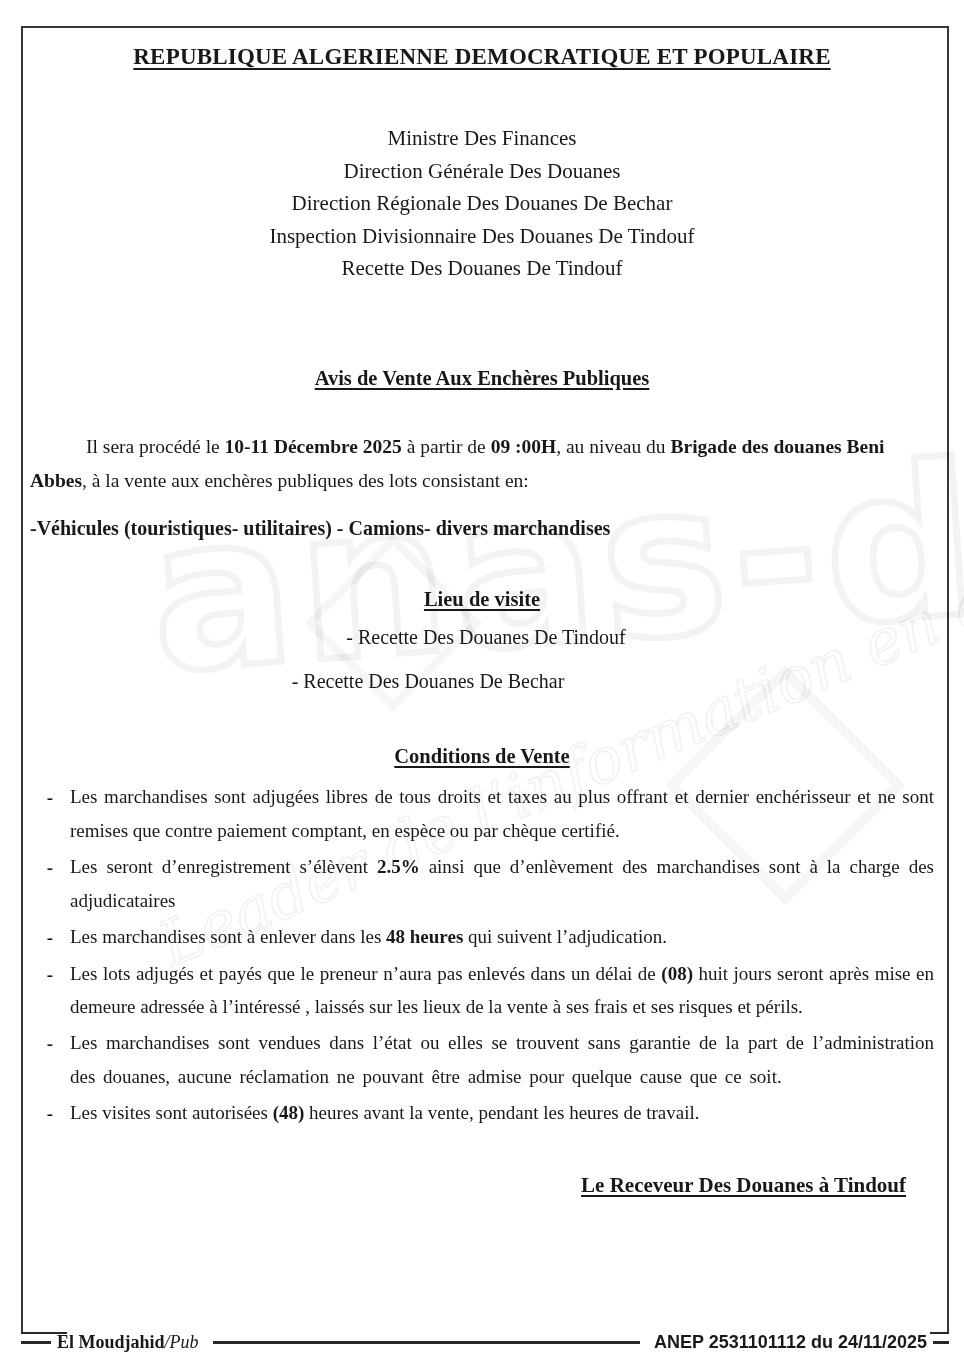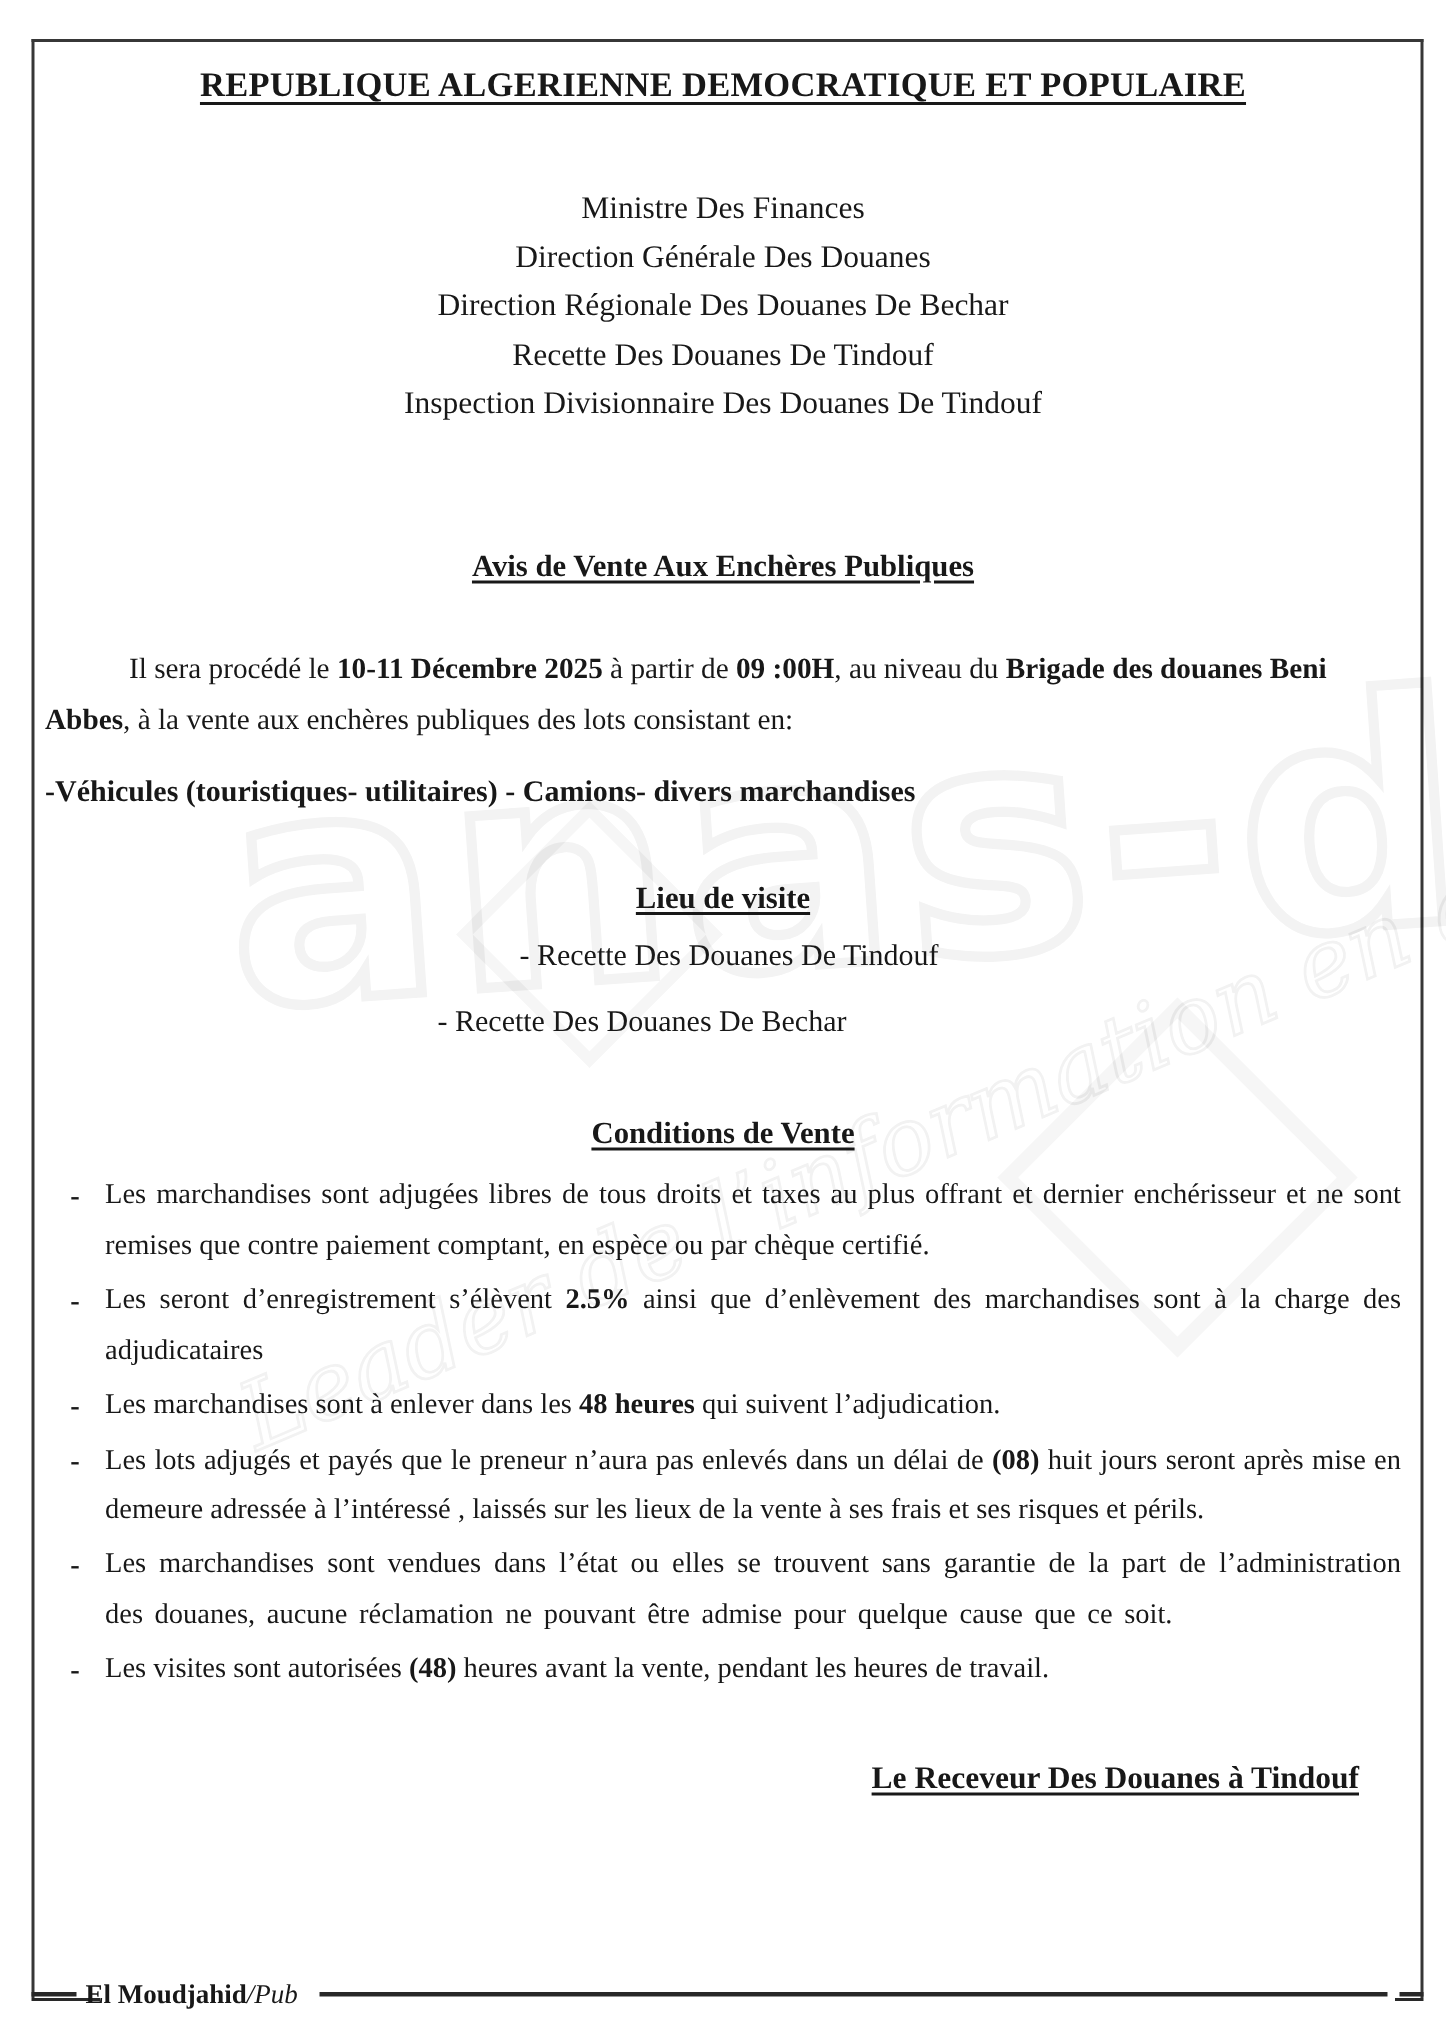--- a/index.html
+++ b/index.html
@@ -191,21 +191,21 @@
     font-size: 21px;
     text-decoration: underline;
     text-underline-offset: 3px;
     text-decoration-thickness: 2px;
   }
   
   .footer {
     position: absolute;
     left: 21px;
     right: 15px;
-    bottom: 20px;
+    bottom: 7px;
     height: 26px;
     display: flex;
     align-items: center;
     z-index: 3;
   }
   .footer-tick {
     width: 30px;
     height: 3px;
     background: #2a2a2a;
   }
@@ -253,22 +253,22 @@
   </div>
 
   <div class="content">
 
     <div class="doc-title">REPUBLIQUE ALGERIENNE DEMOCRATIQUE ET POPULAIRE</div>
 
     <div class="org-block">
       <div>Ministre Des Finances</div>
       <div>Direction Générale Des Douanes</div>
       <div>Direction Régionale Des Douanes De Bechar</div>
+      <div>Inspection Divisionnaire Des Douanes De Tindouf</div>
       <div>Recette Des Douanes De Tindouf</div>
-      <div>Inspection Divisionnaire Des Douanes De Tindouf</div>
     </div>
 
     <div class="section-heading heading-avis">Avis de Vente Aux Enchères Publiques</div>
 
     <p class="intro"><span>Il sera procédé le </span><b>10-11 Décembre 2025</b><span> à partir de </span><b>09 :00H</b><span>, au niveau du </span><b>Brigade des douanes</b><span> </span><b>Beni Abbes</b><span>, à la vente aux enchères publiques des lots consistant en:</span></p>
 
     <div class="lots-line">-Véhicules (touristiques- utilitaires) - Camions- divers marchandises</div>
 
     <div class="section-heading heading-lieu">Lieu de visite</div>
 
@@ -307,16 +307,17 @@
       </div>
 
     <div class="signature">Le Receveur Des Douanes à Tindouf</div>
 
   </div>
 
   <div class="footer">
     <div class="footer-tick"></div>
     <div class="footer-left"><span>El Moudjahid</span><i>/Pub</i></div>
     <div class="footer-rule"></div>
+    <div class="footer-right">ANEP 2531101112 du 24/11/2025</div>
     <div class="footer-tick-end"></div>
   </div>
 
 </div>
 
 </body></html>

